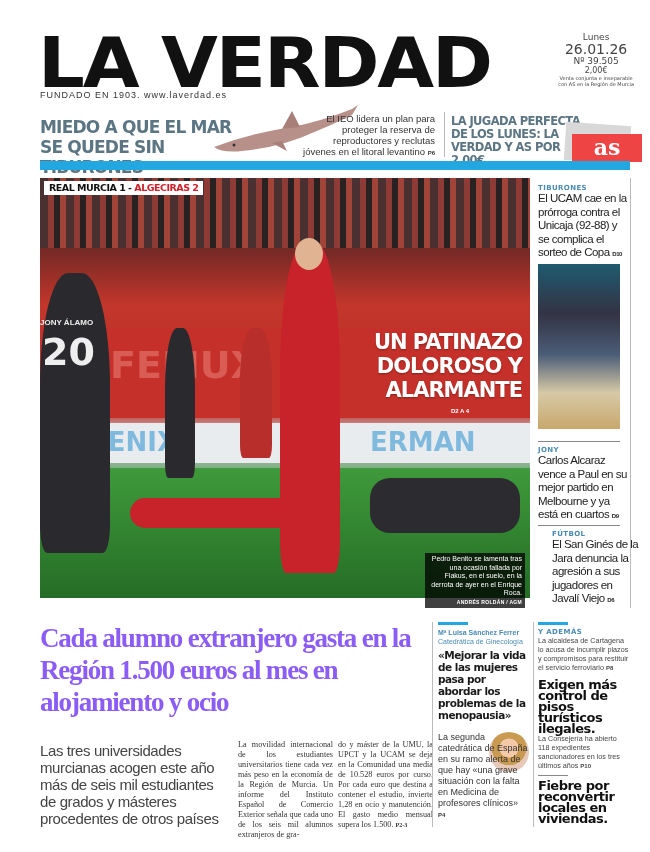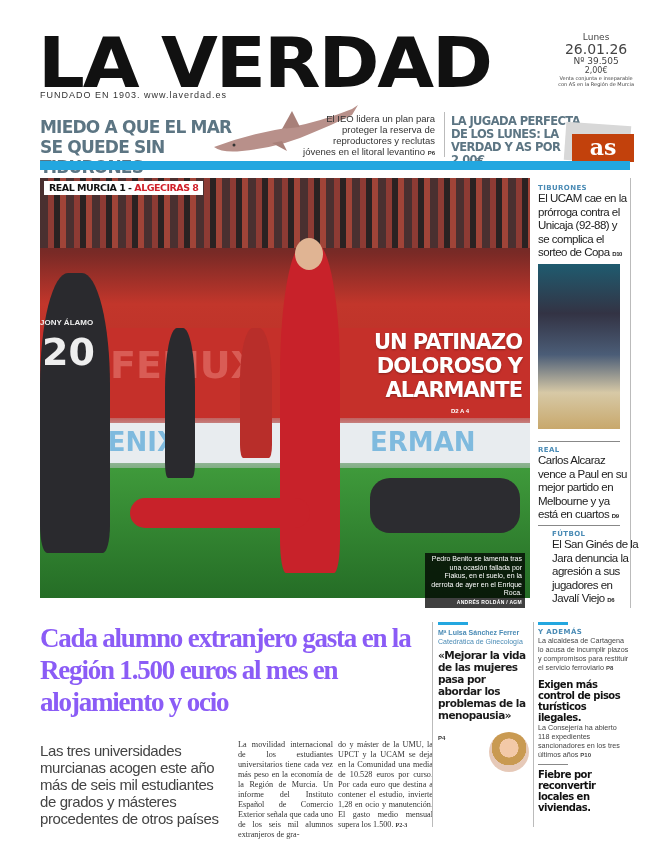--- a/index.html
+++ b/index.html
@@ -14,21 +14,21 @@
 #edition .num{font-size:9px}
 #edition .price{font-size:8px}
 #edition .note{font-size:5px;line-height:6px}
 
 #shark-head{left:40px;top:117px;font-family:"DejaVu Sans",sans-serif;font-weight:bold;font-size:17px;line-height:20px;color:#5c7583;letter-spacing:-0.8px;width:200px}
 #shark{left:212px;top:103px;width:150px;height:52px}
 #shark-text{left:300px;top:113px;width:135px;text-align:right;font-size:9.5px;line-height:11px;color:#333}
 #vline1{left:444px;top:112px;width:1px;height:45px;background:#bbb}
 #as-head{left:451px;top:115px;font-family:"DejaVu Sans",sans-serif;font-weight:bold;font-size:11.5px;line-height:13px;color:#5c7583;letter-spacing:-0.6px;width:130px}
 #as-paper{left:565px;top:124px;width:65px;height:38px;background:#d8d8d8;transform:rotate(4deg)}
-#as-logo{left:572px;top:134px;width:62px;height:28px;background:#c2410c;color:#fff;font-family:"DejaVu Serif",serif;font-weight:bold;font-size:22px;line-height:26px;text-align:center}
+#as-logo{left:572px;top:134px;width:70px;height:28px;background:#ef4444;color:#fff;font-family:"DejaVu Serif",serif;font-weight:bold;font-size:22px;line-height:26px;text-align:center}
 #bluebar{left:40px;top:161px;width:590px;height:9px;background:#23a7e0}
 
 #photo{left:40px;top:178px;width:490px;height:420px;overflow:hidden;background:linear-gradient(180deg,#3a2a2a 0%,#7a2a26 18%,#c2362b 30%,#b82e27 55%,#d4d8dc 62%,#3b8a3a 75%,#2f7a2f 100%)}
 .stand{position:absolute;left:0;top:0;width:100%;height:70px;background:repeating-linear-gradient(90deg,#4a3030 0 8px,#8d3b34 8px 14px,#2a2222 14px 20px,#a04438 20px 26px)}
 .adboard{position:absolute;left:0;top:150px;width:100%;height:90px;background:#c5302a}
 .ad-text{position:absolute;left:70px;top:165px;font-family:"DejaVu Sans",sans-serif;font-weight:bold;color:#e77a72;font-size:38px;opacity:.6}
 .board2{position:absolute;left:0;top:245px;width:100%;height:40px;background:#e8ecef}
 .board2 span{position:absolute;top:4px;font-family:"DejaVu Sans",sans-serif;font-weight:bold;font-size:26px;color:#3a9ad3;opacity:.6}
 .pitch{position:absolute;left:0;top:290px;width:100%;height:130px;background:linear-gradient(180deg,#3f9a3b,#256d26)}
 .player{position:absolute;border-radius:40% 40% 10% 10%}
@@ -58,21 +58,21 @@
 #vline3{left:432px;top:622px;width:1px;height:205px;background:#bbb}
 #interview{left:438px;top:622px;width:92px}
 .bluetick{width:30px;height:3px;background:#23a7e0;margin-bottom:3px}
 #intname{font-size:7px;line-height:9px;color:#4a8bb5;font-weight:bold}
 #introle{font-size:7px;line-height:9px;color:#4a8bb5}
 #intquote{font-family:"DejaVu Sans",sans-serif;font-weight:bold;font-size:10.5px;line-height:12px;letter-spacing:-0.5px;margin-top:3px}
 #inttext{left:438px;top:732px;width:92px;font-size:9px;line-height:11px;color:#333}
 #portrait{left:489px;top:732px;width:40px;height:40px;border-radius:50%;background:radial-gradient(circle at 50% 40%,#f3c9a8 0 30%,#c99a52 31% 55%,#e6c9b8 56%)}
 #vline4{left:533px;top:622px;width:1px;height:205px;background:#bbb}
 #ademas{left:538px;top:622px;width:92px}
-.bhead{font-family:"DejaVu Sans",sans-serif;font-weight:bold;font-size:10px;line-height:11px;letter-spacing:-0.5px;color:#111}
+.bhead{font-family:"DejaVu Sans",sans-serif;font-weight:bold;font-size:13px;line-height:11px;letter-spacing:-0.5px;color:#111}
 .btext{font-size:7.2px;line-height:9px;color:#444}
 </style>
 </head>
 <body>
 
 <div id="logo" class="abs">LA VERDAD</div>
 <div id="founded" class="abs">FUNDADO EN 1903. www.laverdad.es</div>
 <div id="edition" class="abs">
   <div class="d">Lunes</div>
   <div class="date">26.01.26</div>
@@ -112,39 +112,39 @@
   <div class="player" style="left:240px;top:65px;width:60px;height:330px;background:#c8222a"></div>
   <div class="player" style="left:255px;top:60px;width:28px;height:32px;border-radius:50%;background:#e0b493"></div>
   <div class="player" style="left:90px;top:320px;width:180px;height:30px;background:#c8222a;border-radius:15px"></div>
   <div class="player" style="left:330px;top:300px;width:150px;height:55px;background:#2c2c30;border-radius:20px"></div>
   <div class="player" style="left:125px;top:150px;width:30px;height:150px;background:#2a2a2e"></div>
   <div class="player" style="left:200px;top:150px;width:32px;height:130px;background:#b82e2a"></div>
 </div>
 <div id="jerseyname" class="abs">JONY ÁLAMO</div>
 <div id="jersey20" class="abs">20</div>
 <div id="scoreline" class="abs">
-  <span class="a">REAL MURCIA 1 - </span><span class="b">ALGECIRAS 8</span>
+  <span class="a">REAL MURCIA 1 - </span><span class="b">ALGECIRAS 2</span>
 </div>
 <div id="mainhead" class="abs">UN PATINAZO DOLOROSO Y ALARMANTE</div>
 <div id="mainref" class="abs">D2 A 4</div>
 <div id="caption" class="abs">
   <div>Pedro Benito se lamenta tras una ocasión fallada por Flakus, en el suelo, en la derrota de ayer en el Enrique Roca.</div>
   <div class="cr">ANDRÉS ROLDÁN / AGM</div>
 </div>
 
 <div id="rcol" class="abs">
   <div>
     <div class="sect" style="margin-top:6px">TIBURONES</div>
     <div class="rhead"><span>El UCAM cae en la prórroga contra el Unicaja (92-88) y se complica el sorteo de Copa</span> <b class="pg">D10</b></div>
   </div>
 </div>
 <div id="basket" class="abs"></div>
 <div class="hr abs" style="left:538px;top:441px;width:82px"></div>
 <div class="abs" style="left:538px;top:446px;width:90px">
-  <div class="sect">REAL</div>
+  <div class="sect">JONY</div>
   <div class="rhead"><span>Carlos Alcaraz vence a Paul en su mejor partido en Melbourne y ya está en cuartos</span> <b class="pg">D9</b></div>
 </div>
 <div class="hr abs" style="left:538px;top:525px;width:82px"></div>
 <div class="abs" style="left:552px;top:530px;width:90px">
   <div class="sect">FÚTBOL</div>
   <div class="rhead"><span>El San Ginés de la Jara denuncia la agresión a sus jugadores en Javalí Viejo</span> <b class="pg">D6</b></div>
 </div>
 <div id="vline2" class="abs"></div>
 
 <div id="bighead" class="abs">Cada alumno extranjero gasta en la Región 1.500 euros al mes en alojamiento y ocio</div>
@@ -154,20 +154,21 @@
 <div id="vline3" class="abs"></div>
 
 <div id="interview" class="abs">
   <div class="bluetick"></div>
   <div id="intname">Mª Luisa Sánchez Ferrer</div>
   <div id="introle">Catedrática de Ginecología</div>
   <div id="intquote">«Mejorar la vida de las mujeres pasa por abordar los problemas de la menopausia»</div>
 </div>
 <div id="portrait" class="abs"></div>
 <div id="inttext" class="abs">
+  <span style="display:block;padding-right:0">La segunda catedrática de España en su ramo alerta de que hay «una grave situación con la falta en Medicina de profesores clínicos»</span>
   <b class="pg">P4</b>
 </div>
 <div id="vline4" class="abs"></div>
 
 <div id="ademas" class="abs">
   <div class="bluetick"></div>
   <div class="sect" style="margin-bottom:0">Y ADEMÁS</div>
   <div style="margin-bottom:6px">
     <div class="btext"><span>La alcaldesa de Cartagena lo acusa de incumplir plazos y compromisos para restituir el servicio ferroviario</span> <b class="pg">P8</b></div>
   </div>

